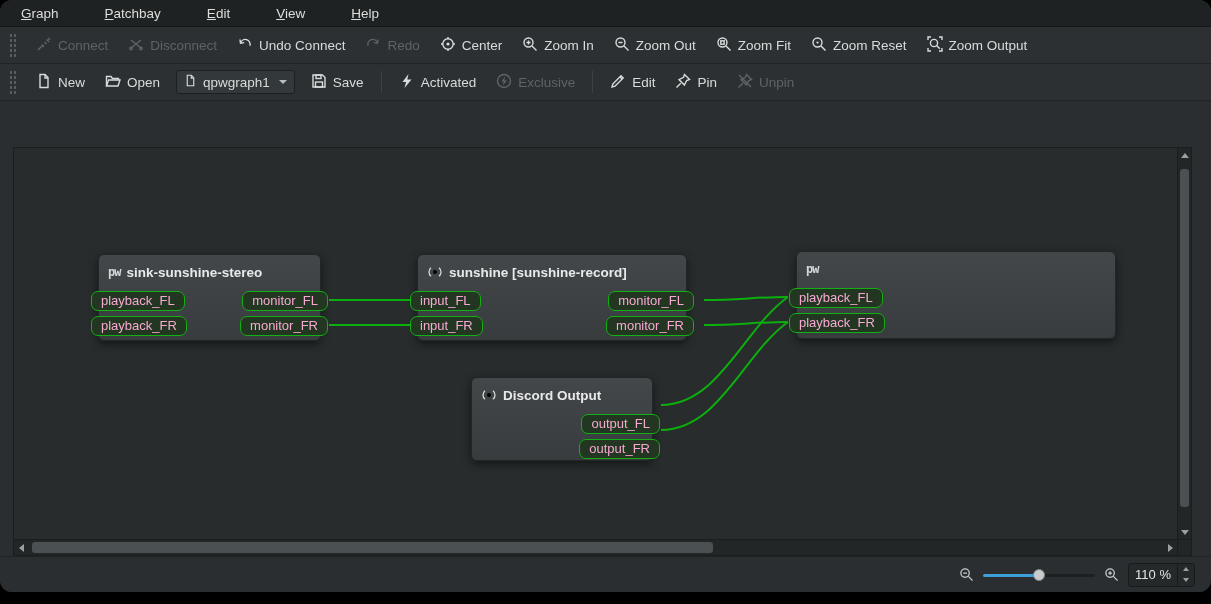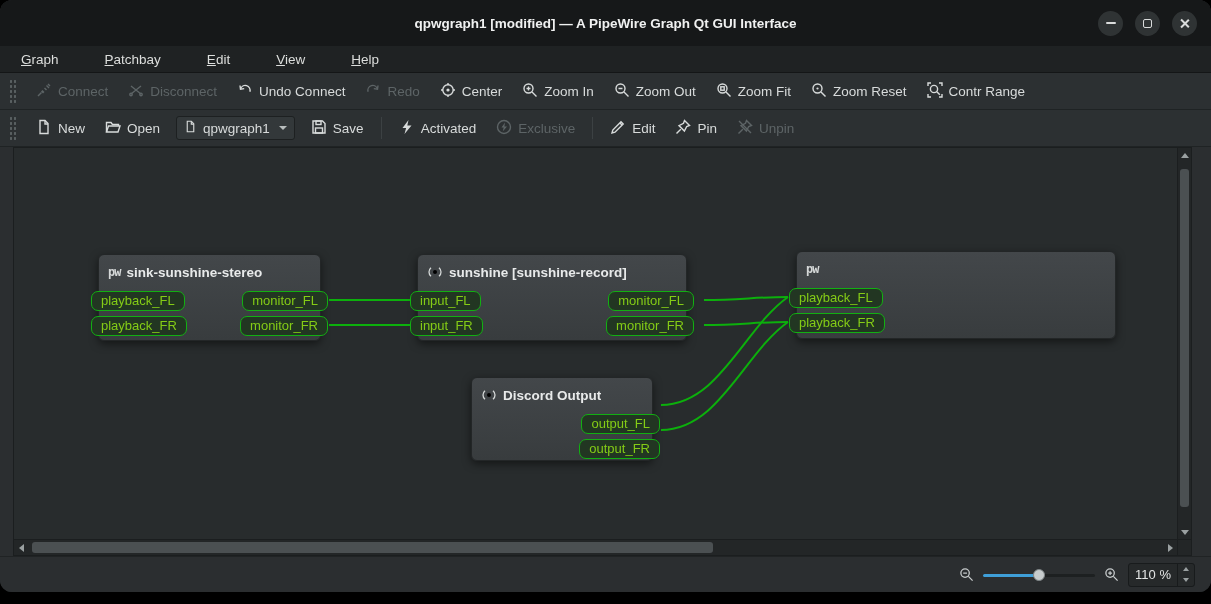--- a/index.html
+++ b/index.html
@@ -54,21 +54,21 @@
           border-radius:6px; box-shadow:0 3px 9px rgba(0,0,0,.5); }
   .node-header { display:flex; align-items:center; gap:6px; padding:0 9px; height:34px; }
   .node-title { color:#e8eaea; font-weight:bold; font-size:13.5px; white-space:nowrap; overflow:hidden; }
   .pw-icon { color:#d5d8d8; font-family:"DejaVu Sans Mono", monospace; font-size:12px; font-weight:bold; letter-spacing:-1px; }
   .app-icon svg { width:16px; height:16px; stroke:#d5d8d8; fill:none; stroke-width:1.3; display:block; }
   .ports { display:flex; justify-content:space-between; padding-top:2px; }
   .ports-col { display:flex; flex-direction:column; gap:5px; }
   .ports-in  { margin-left:-8px; align-items:flex-start; }
   .ports-out { margin-right:-8px; align-items:flex-end; }
   .port { height:20px; line-height:17px; padding:0 9px; border:1px solid #12b012; border-radius:7px;
-          background:#223622; color:#84cc16; font-size:13px; white-space:nowrap; cursor:pointer; }
+          background:#223622; color:#f9a8d4; font-size:13px; white-space:nowrap; cursor:pointer; }
 
   
   .vscroll { background:#232627; border-left:1px solid #1b1e1f; display:flex; flex-direction:column; }
   .hscroll { background:#232627; border-top:1px solid #1b1e1f; display:flex; }
   .corner  { background:#232627; border-top:1px solid #1b1e1f; border-left:1px solid #1b1e1f; }
   .sc-btn { flex:none; display:flex; align-items:center; justify-content:center; cursor:pointer; }
   .vscroll .sc-btn { height:14px; } .hscroll .sc-btn { width:14px; }
   .vtrack { flex:1; position:relative; } .htrack { flex:1; position:relative; }
   .vthumb { position:absolute; left:2px; right:2px; top:2%; height:93%; background:#4b5052; border-radius:3px; cursor:pointer; }
   .hthumb { position:absolute; top:2px; bottom:2px; left:4px; width:60%; background:#4b5052; border-radius:3px; cursor:pointer; }
@@ -91,34 +91,20 @@
   .spin-arrows { width:17px; border-left:1px solid #181b1c; display:flex; flex-direction:column; }
   .spin-arrows > div { flex:1; display:flex; align-items:center; justify-content:center; cursor:pointer; }
   .spin-arrows .tri-up { border-left-width:3.5px; border-right-width:3.5px; border-bottom-width:4px; }
   .spin-arrows .tri-down { border-left-width:3.5px; border-right-width:3.5px; border-top-width:4px; }
 </style>
 </head>
 <body>
 
 <div class="window">
 
-  <div class="titlebar">
-    <div class="win-title">qpwgraph1 [modified] — A PipeWire Graph Qt GUI Interface</div>
-    <div class="win-controls">
-      <div class="win-btn">
-          <span class="g-min"></span>
-        </div>
-      <div class="win-btn">
-          <span class="g-max"></span>
-        </div>
-      <div class="win-btn">
-          <span class="g-close"></span>
-        </div>
-    </div>
-  </div>
 
   <div class="menubar">
     <div class="menu-item">Graph</div>
     <div class="menu-item">Patchbay</div>
     <div class="menu-item">Edit</div>
     <div class="menu-item">View</div>
     <div class="menu-item">Help</div>
   </div>
 
   <div class="toolbar">
@@ -191,21 +177,21 @@
             <circle class="fillpart" cx="6.5" cy="6.5" r="1.1"></circle>
           </svg></span>
       <span>Zoom Reset</span>
     </button>
     <button class="tb-btn">
       <span><svg viewBox="0 0 16 16">
             <path d="M1 4V1h3M12 1h3v3M15 12v3h-3M4 15H1v-3"></path>
             <circle cx="7" cy="7" r="3.6"></circle>
             <path d="M9.8 9.8l3 3"></path>
           </svg></span>
-      <span>Contr Range</span>
+      <span>Zoom Output</span>
     </button>
   </div>
 
   <div class="toolbar">
     <div class="tb-handle"></div>
 
     <button class="tb-btn">
       <span><svg viewBox="0 0 16 16">
             <path d="M4 1.5h5l3 3v10H4z"></path>
             <path d="M9 1.5V5h3"></path>

